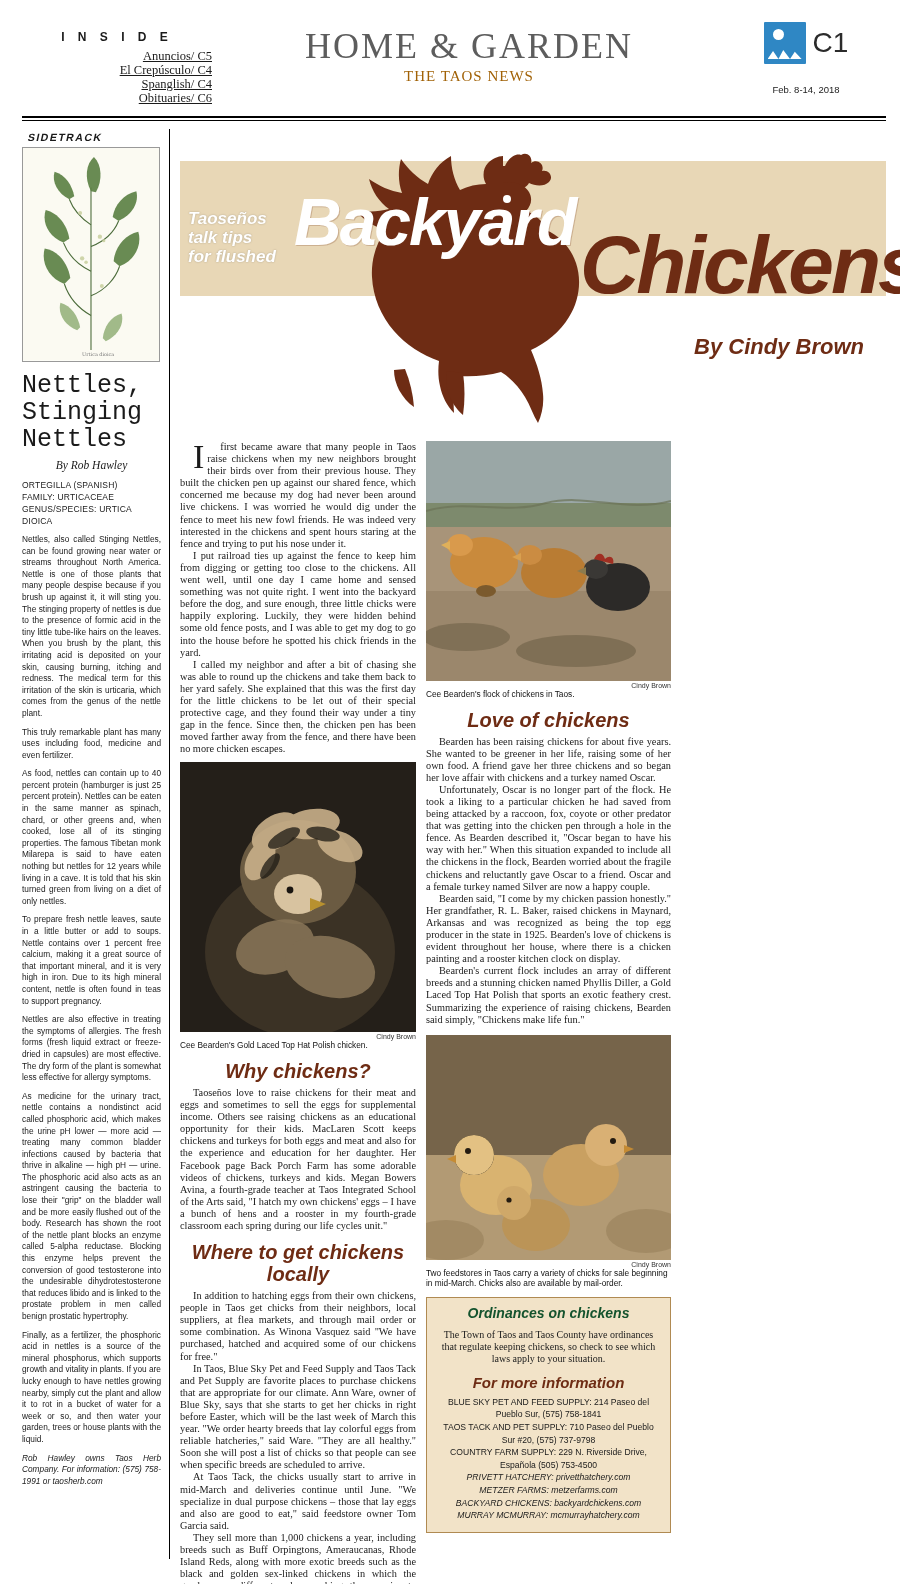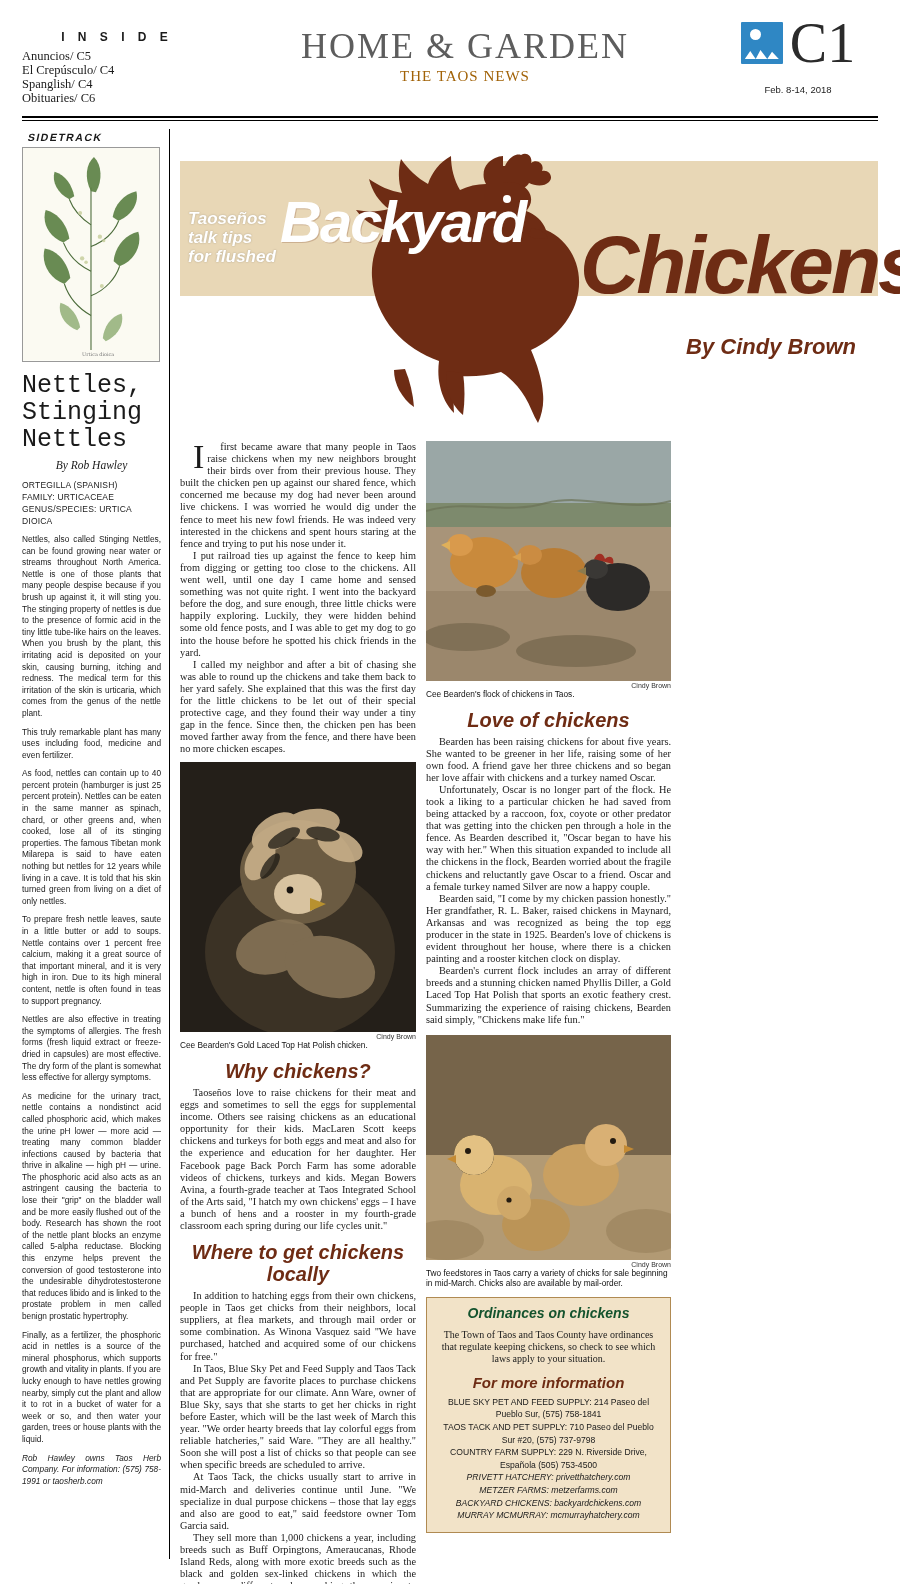--- a/index.html
+++ b/index.html
@@ -5,31 +5,31 @@
   * { box-sizing: border-box; }
   html, body { margin:0; padding:0; }
   body {
     width:900px; height:1584px;
     background:#ffffff;
     font-family:"Liberation Serif", serif;
     color:#1a1a1a;
     position:relative;
     overflow:hidden;
   }
-  .page { width:900px; height:1584px; position:relative; padding:18px 22px 10px 22px; }
+  .page { width:900px; height:1584px; position:relative; padding:18px 14px 10px 22px; }
 
   
   .masthead { display:flex; align-items:flex-start; height:92px; position:relative; }
   .inside-box { width:190px; padding-top:12px; }
   .inside-title {
     font-family:"Liberation Sans", sans-serif;
     font-size:12px; letter-spacing:5px; font-weight:bold;
     text-align:center; margin-bottom:5px;
   }
-  .inside-list { list-style:none; margin:0; padding:0; text-align:left; }
+  .inside-list { list-style:none; margin:0; padding:0; text-align:right;text-decoration:underline; }
   .inside-list li { font-size:12.5px; line-height:14px; font-family:"Liberation Serif", serif; }
   .head-center { flex:1; text-align:center; padding-top:4px; }
   .head-title {
     font-family:"Liberation Serif", serif;
     font-size:36px; letter-spacing:2px; font-weight:normal;
     color:#5d5d5d;
     line-height:48px;
   }
   .head-sub {
     font-family:"Liberation Serif", serif;
@@ -39,21 +39,21 @@
   .logo-c1 { display:flex; align-items:center; justify-content:center; gap:7px; }
   .logo-sq {
     width:42px; height:42px; background:#2f87c4; position:relative; border-radius:1px;
   }
   .logo-sq .sun { position:absolute; left:9px; top:7px; width:11px; height:11px; border-radius:50%; background:#ffffff; }
   .logo-sq .hills {
     position:absolute; bottom:5px; left:4px; width:34px; height:13px;
     background:#ffffff;
     clip-path:polygon(0% 100%, 16% 38%, 32% 100%, 46% 30%, 66% 100%, 80% 45%, 100% 100%);
   }
-  .c1 { font-family:Liberation Serif, serif; font-size:56px; color:#2b2b2b; line-height:42px; }
+  .c1 { font-family:Liberation Sans, sans-serif; font-size:28px; color:#2b2b2b; line-height:42px; }
   .head-date { font-size:9.5px; font-family:"Liberation Sans", sans-serif; margin-top:20px; color:#222; }
   .rule { border-top:2px solid #000; margin:6px 0 0 0; }
   .rule-thin { border-top:1px solid #000; margin-top:2px; }
 
   
   .body-grid { display:flex; margin-top:8px; height:1430px; }
   .sidetrack { width:148px; padding-right:8px; border-right:1px solid #000; }
   .content { flex:1; padding-left:10px; position:relative; }
 
   
@@ -84,23 +84,23 @@
   .art-band { position:relative; height:310px; }
   .band-bg { position:absolute; left:0; top:32px; width:100%; height:135px; background:#e8d7b6; }
   .rooster { position:absolute; left:105px; top:8px; width:330px; height:290px; }
   .kicker {
     position:absolute; left:8px; top:80px; width:150px;
     font-family:"Liberation Sans", sans-serif; font-weight:bold; font-style:italic;
     color:#ffffff; font-size:17px; line-height:19px; text-align:left;
     text-shadow:0 0 2px rgba(0,0,0,.25);
   }
   .title-backyard {
-    position:absolute; left:100px; top:60px;
-    font-family:"Liberation Sans", sans-serif; font-weight:bold; font-style:italic;
-    font-size:58px; color:#ffffff; letter-spacing:-2px; line-height:66px;
+    position:absolute; left:114px; top:60px;
+    font-family:"Liberation Sans", sans-serif; font-weight:bold; font-style:italic;
+    font-size:66px; color:#ffffff; letter-spacing:-2px; line-height:66px;
     text-shadow:1px 1px 0 rgba(120,60,30,.25);
   }
   .title-chickens {
     position:absolute; left:400px; top:95px;
     font-family:"Liberation Sans", sans-serif; font-weight:bold; font-style:italic;
     font-size:82px; color:#6e2c14; letter-spacing:-3px; line-height:82px;
   }
   .byline-main {
     position:absolute; right:22px; top:205px;
     font-family:"Liberation Sans", sans-serif; font-weight:bold; font-style:italic;

